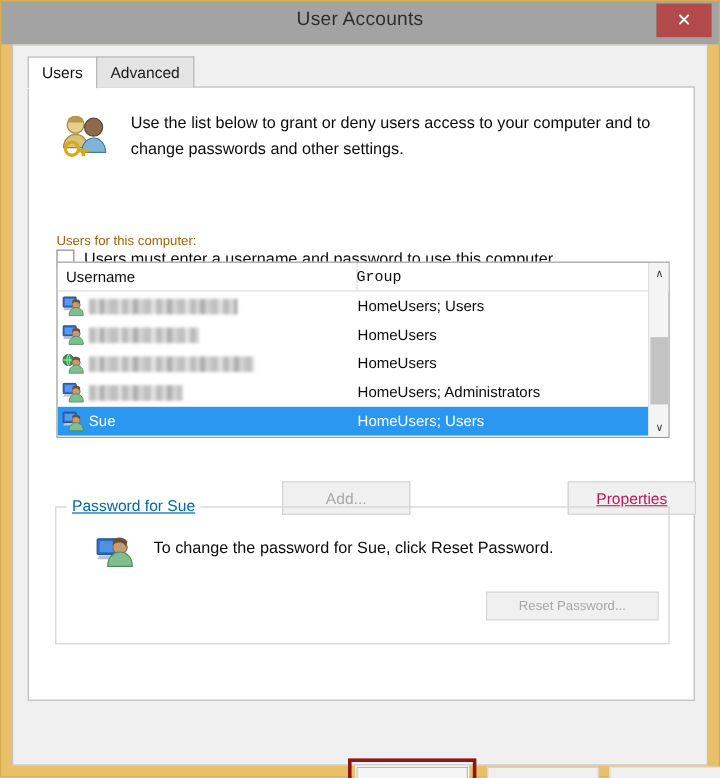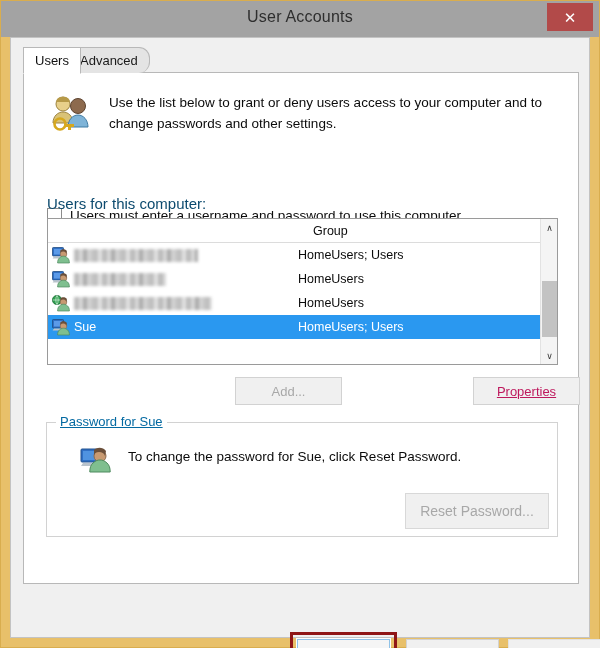--- a/index.html
+++ b/index.html
@@ -88,21 +88,21 @@
     border-bottom: 1px solid #ffffff;
     z-index: 3;
     height: 27px;
   }
   .tab.inactive {
     background: #e4e4e4;
     color: #1a1a1a;
     z-index: 1;
   }
   #tab-users  { left: 0; }
-  #tab-advanced { left: 45px; border-radius: 11px; }
+  #tab-advanced { left: 57px; }
 
   #tabpanel {
     position: absolute;
     left: 12px; top: 34px;
     width: 556px; height: 512px;
     background: #ffffff;
     border: 1px solid #b8b8b8;
   }
 
   
@@ -138,22 +138,22 @@
   }
   #require-password-label {
     font-size: 13.5px;
     color: #0b0b0b;
   }
 
   
   #list-label {
     position: absolute;
     left: 23px; top: 122px;
-    font-size: 15px;
-    color: #0c4a6e;
+    font-size: 11px;
+    color: #a16207;
   }
 
   
   #userlist {
     position: absolute;
     left: 23px; top: 145px;
     width: 511px; height: 147px;
     background: #ffffff;
     border: 1px solid #9a9a9a;
     overflow: hidden;
@@ -168,21 +168,21 @@
   .col-head {
     position: absolute;
     top: 0; height: 23px;
     display: flex; align-items: center;
     font-size: 12.5px;
     color: #0b0b0b;
     padding-left: 7px;
     cursor: pointer;
   }
   #col-username { left: 0;   width: 250px; border-right: 1px solid #dcdcdc; }
-  #col-group    { left: 258px; width: 243px; }
+  #col-group    { left: 242px; width: 243px; font-family: Liberation Mono, monospace; }
 
   #list-rows {
     position: absolute;
     left: 0; top: 24px;
     width: 494px; height: 122px;
   }
   .list-row {
     position: relative;
     height: 24px;
     display: flex;
@@ -260,20 +260,21 @@
     height: 28px;
     background: #f0f0f0;
     border: 1px solid #d2d2d2;
     font-size: 13px;
     color: #9a9a9a;
     display: flex;
     align-items: center;
     justify-content: center;
     cursor: pointer;
     font-family: "Liberation Sans", sans-serif;
+    margin-top: 24px;
   }
   #btn-add        { left: 211px; top: 304px; width: 107px; color: #a8a8a8; }
   #btn-remove     { left: 330px; top: 304px; width: 107px; color: #8d8d8d; }
   #btn-properties { left: 449px; top: 304px; width: 107px; color: #be185d; text-decoration: underline; }
 
   
   #password-group {
     position: absolute;
     left: 22px; top: 349px;
     width: 512px; height: 115px;
@@ -295,24 +296,24 @@
   }
   #password-info-text {
     position: absolute;
     left: 81px; top: 26px;
     font-size: 13.5px;
     color: #0b0b0b;
   }
   #btn-reset-password {
     position: absolute;
     left: 358px; top: 70px;
-    width: 144px; height: 36px;
+    width: 144px; height: 24px;
     background: #f0f0f0;
     border: 1px solid #d8d8d8;
-    font-size: 14px;
+    font-size: 11px;
     color: #a8a8a8;
     display: flex; align-items: center; justify-content: center;
     cursor: pointer;
   }
 
   
   #btn-ok {
     position: absolute;
     left: 286px; top: 601px;
     width: 93px; height: 29px;
@@ -396,20 +397,21 @@
 
       <div id="require-password-row">
         <div id="require-password-box"></div>
         <span id="require-password-label">Users must enter a username and password to use this computer.</span>
       </div>
 
       <div id="list-label">Users for this computer:</div>
 
       <div id="userlist">
         <div id="list-header">
+          <div id="col-username" class="col-head">Username</div>
           <div id="col-group" class="col-head">Group</div>
         </div>
 
         <div id="list-rows">
             <div class="list-row">
               <span class="row-icon"><svg width="18" height="18" viewBox="0 0 18 18">
                   <rect x="0.5" y="1.5" width="11" height="8.5" rx="0.8" fill="#2f6fc4" stroke="#1f4c84" stroke-width="0.8"></rect>
                   <rect x="2" y="3" width="8" height="5.5" fill="#5b9ae8"></rect>
                   <path d="M2 10.5h8l1.4 2H0.6z" fill="#b9c3cc"></path>
                   <circle cx="11.5" cy="8" r="3.3" fill="#c89a72" stroke="#8d6a4e" stroke-width="0.7"></circle>
@@ -435,20 +437,32 @@
               <span class="row-icon"><svg width="18" height="18" viewBox="0 0 18 18">
                   <circle cx="5" cy="6" r="4.6" fill="#2f9e4f" stroke="#1d6c36" stroke-width="0.8"></circle>
                   <path d="M0.6 6h8.8M5 1.4c1.6 1.6 1.6 7.6 0 9.2M5 1.4c-1.6 1.6-1.6 7.6 0 9.2" fill="none" stroke="#d8f0dd" stroke-width="0.7"></path>
                   <circle cx="11.5" cy="8" r="3.3" fill="#c89a72" stroke="#8d6a4e" stroke-width="0.7"></circle>
                   <path d="M7.4 12c1.6-1.4 2.6-1.8 4.1-1.8s2.5.4 4.1 1.8c1.3 1.1 1.8 2.8 1.8 5H5.6c0-2.2.5-3.9 1.8-5z" fill="#7fbf8f" stroke="#4e8a5e" stroke-width="0.7"></path>
                   <path d="M8.3 4.6c1.7-1.8 5.2-1.7 6.6.5l-.5 2.8c-.6-1.7-1.7-2.3-3.4-2.3s-2.3.6-2.8 1.7z" fill="#6b4f3a"></path>
                 </svg></span>
               <span class="row-name"><span class="redacted" style="width: 138px;"></span></span>
               <span class="row-group">HomeUsers</span>
             </div>
+            <div class="list-row">
+              <span class="row-icon"><svg width="18" height="18" viewBox="0 0 18 18">
+                  <rect x="0.5" y="1.5" width="11" height="8.5" rx="0.8" fill="#2f6fc4" stroke="#1f4c84" stroke-width="0.8"></rect>
+                  <rect x="2" y="3" width="8" height="5.5" fill="#5b9ae8"></rect>
+                  <path d="M2 10.5h8l1.4 2H0.6z" fill="#b9c3cc"></path>
+                  <circle cx="11.5" cy="8" r="3.3" fill="#c89a72" stroke="#8d6a4e" stroke-width="0.7"></circle>
+                  <path d="M7.4 12c1.6-1.4 2.6-1.8 4.1-1.8s2.5.4 4.1 1.8c1.3 1.1 1.8 2.8 1.8 5H5.6c0-2.2.5-3.9 1.8-5z" fill="#7fbf8f" stroke="#4e8a5e" stroke-width="0.7"></path>
+                  <path d="M8.3 4.6c1.7-1.8 5.2-1.7 6.6.5l-.5 2.8c-.6-1.7-1.7-2.3-3.4-2.3s-2.3.6-2.8 1.7z" fill="#6b4f3a"></path>
+                </svg></span>
+              <span class="row-name"><span class="redacted" style="width: 78px;"></span></span>
+              <span class="row-group">HomeUsers; Administrators</span>
+            </div>
             <div class="list-row selected">
               <span class="row-icon"><svg width="18" height="18" viewBox="0 0 18 18">
                   <rect x="0.5" y="1.5" width="11" height="8.5" rx="0.8" fill="#2f6fc4" stroke="#1f4c84" stroke-width="0.8"></rect>
                   <rect x="2" y="3" width="8" height="5.5" fill="#5b9ae8"></rect>
                   <path d="M2 10.5h8l1.4 2H0.6z" fill="#b9c3cc"></path>
                   <circle cx="11.5" cy="8" r="3.3" fill="#c89a72" stroke="#8d6a4e" stroke-width="0.7"></circle>
                   <path d="M7.4 12c1.6-1.4 2.6-1.8 4.1-1.8s2.5.4 4.1 1.8c1.3 1.1 1.8 2.8 1.8 5H5.6c0-2.2.5-3.9 1.8-5z" fill="#7fbf8f" stroke="#4e8a5e" stroke-width="0.7"></path>
                   <path d="M8.3 4.6c1.7-1.8 5.2-1.7 6.6.5l-.5 2.8c-.6-1.7-1.7-2.3-3.4-2.3s-2.3.6-2.8 1.7z" fill="#6b4f3a"></path>
                 </svg></span>
               <span class="row-name">Sue</span>

